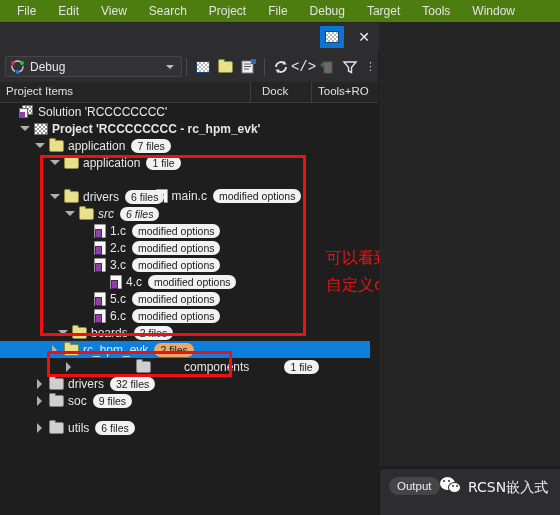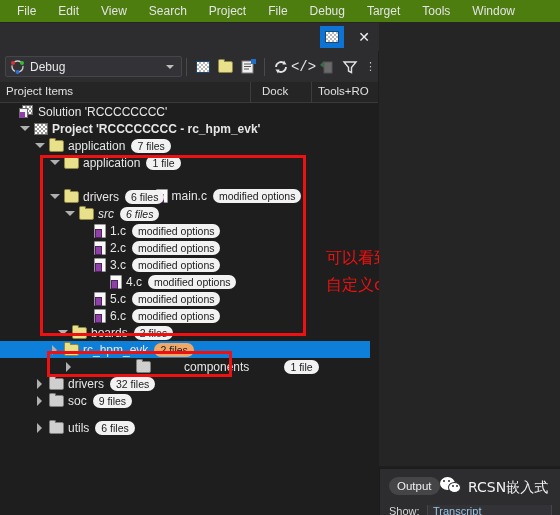--- a/index.html
+++ b/index.html
@@ -695,21 +695,15 @@
     <div id="tab-output">Output</div>
     <div class="wechat-logo">
       <span class="b1"></span>
       <span class="b2"></span>
       <span class="d" style="left:3px;top:3px;"></span>
       <span class="d" style="left:8px;top:3px;"></span>
       <span class="d" style="left:12px;top:8px;"></span>
       <span class="d" style="left:16px;top:8px;"></span>
     </div>
     <div id="watermark-text">RCSN嵌入式</div>
-    <div class="out-bottom-row">
-      <div id="output-show-label">Show:</div>
-      <div id="output-show-select">
-        <div id="output-show-value">Transcript</div>
-      </div>
-    </div>
   </div>
 
 </div>
 
 </body></html>

